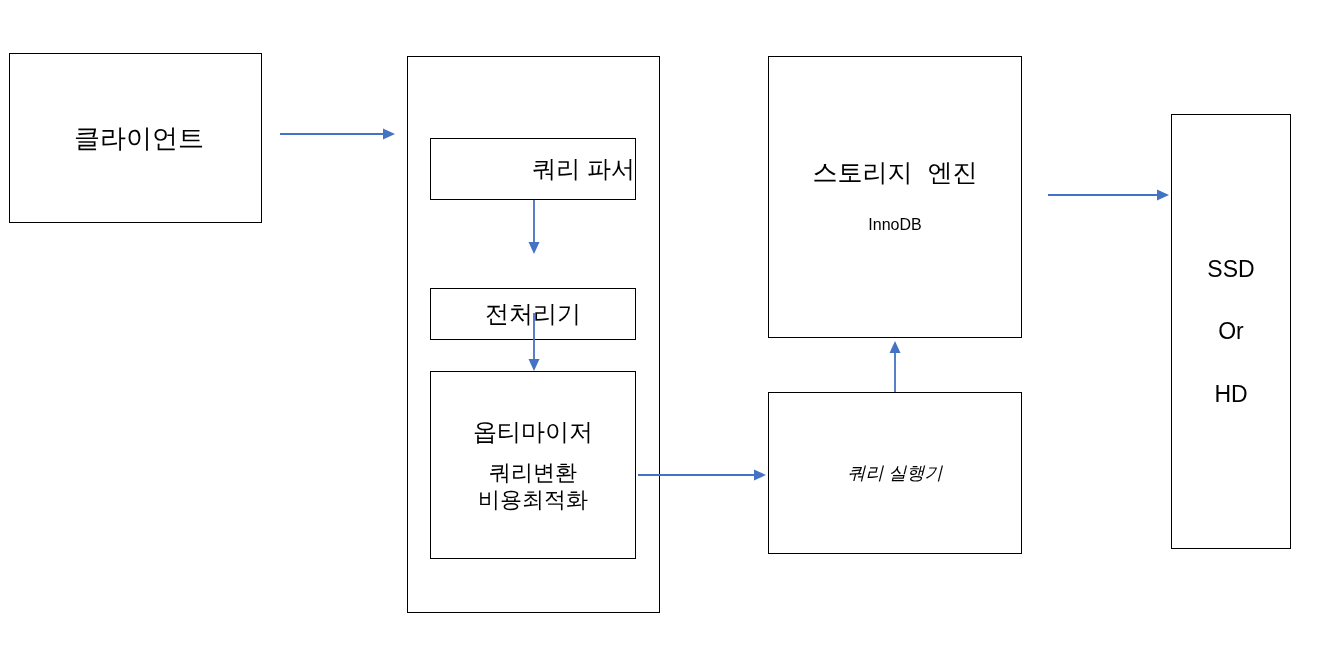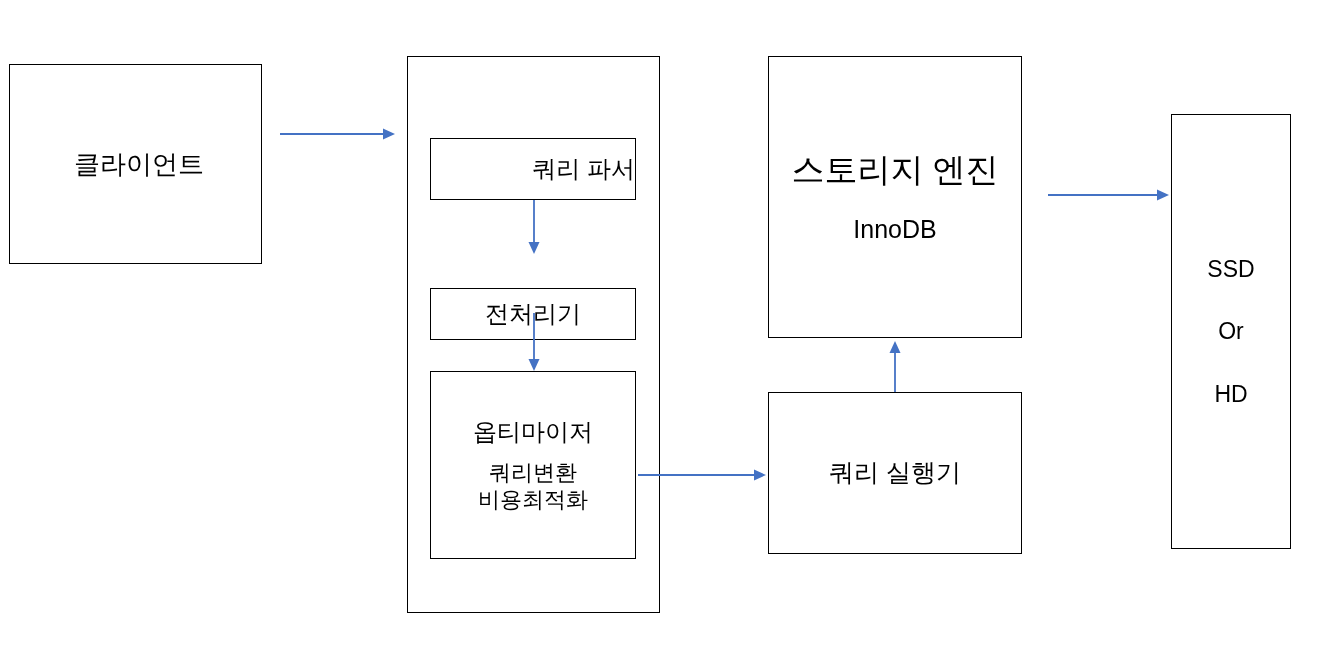--- a/index.html
+++ b/index.html
@@ -28,21 +28,21 @@
     align-items: center;
     justify-content: center;
   }
   .label {
     text-align: center;
     line-height: 1.25;
     white-space: pre-line;
     color: #000000;
   }
   
-  #client-box { left: 9px; top: 64px; width: 253px; height: 200px; padding-left: 7px; }
+  #client-box { left: 9px; top: 53px; width: 253px; height: 170px; padding-left: 7px; }
   #client-box .label { font-size: 26px; }
 
   
   #compiler-box {
     left: 407px; top: 56px; width: 253px; height: 557px;
     justify-content: flex-start;
   }
   #compiler-title {
     position: absolute;
     left: 407px; top: 70px; width: 253px;
@@ -54,26 +54,26 @@
 
   #preprocessor-box { left: 430px; top: 252px; width: 206px; height: 52px; margin-top: 36px; }
   #preprocessor-box .label { font-size: 24px; }
 
   #optimizer-box { left: 430px; top: 371px; width: 206px; height: 188px; }
   #optimizer-title { font-size: 24px; }
   #optimizer-detail { font-size: 22px; margin-top: 12px; }
 
   
   #storage-box { left: 768px; top: 56px; width: 254px; height: 282px; }
-  #storage-title { font-size: 33px; }
-  #storage-engine-name { font-size: 25px; margin-top: 24px; }
+  #storage-title { font-size: 25px; font-family: Liberation Mono, monospace; }
+  #storage-engine-name { font-size: 16px; margin-top: 24px; }
 
   
   #executor-box { left: 768px; top: 392px; width: 254px; height: 162px; }
-  #executor-box .label { font-size: 25px; }
+  #executor-box .label { font-size: 18px; font-style: italic; }
 
   
   #disk-box { left: 1171px; top: 114px; width: 120px; height: 435px; }
   #disk-box .label { font-size: 23px; line-height: 2.7; }
 
   
   .arrow-svg {
     position: absolute;
     overflow: visible;
     pointer-events: none;

